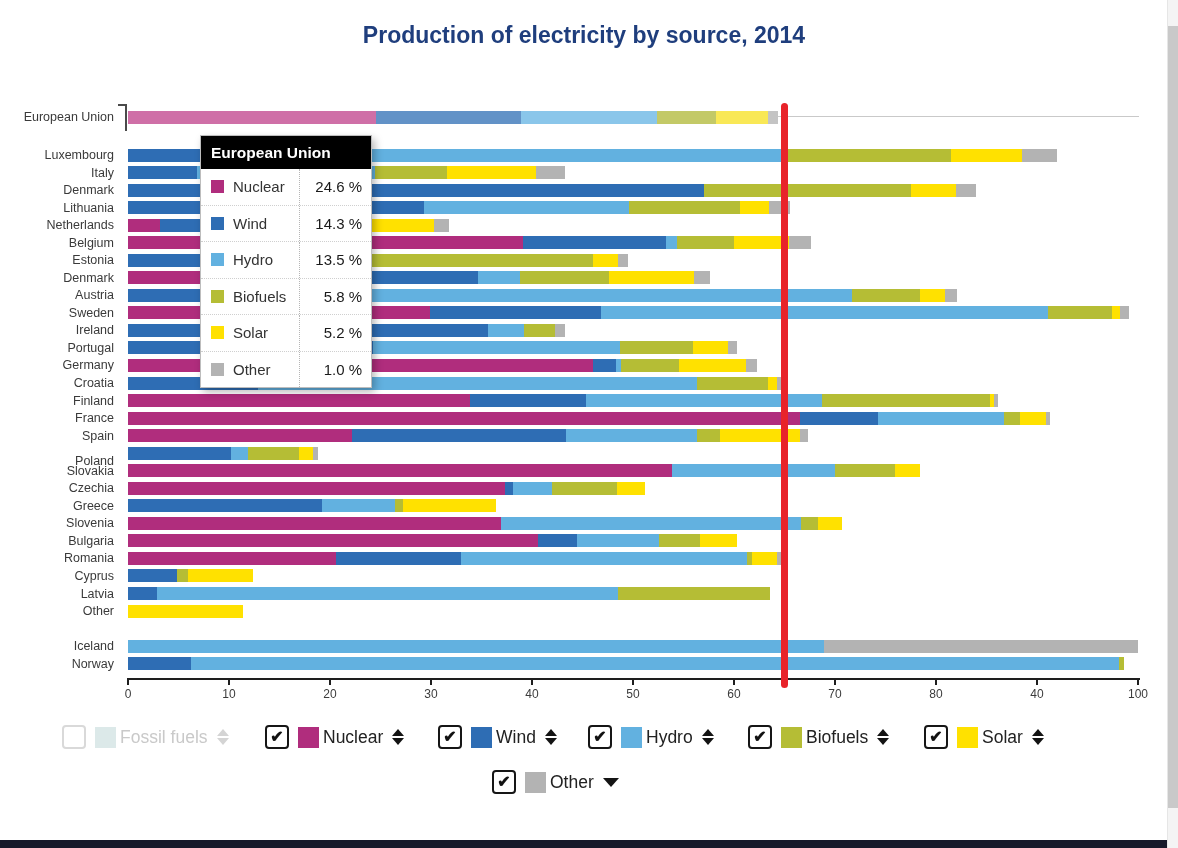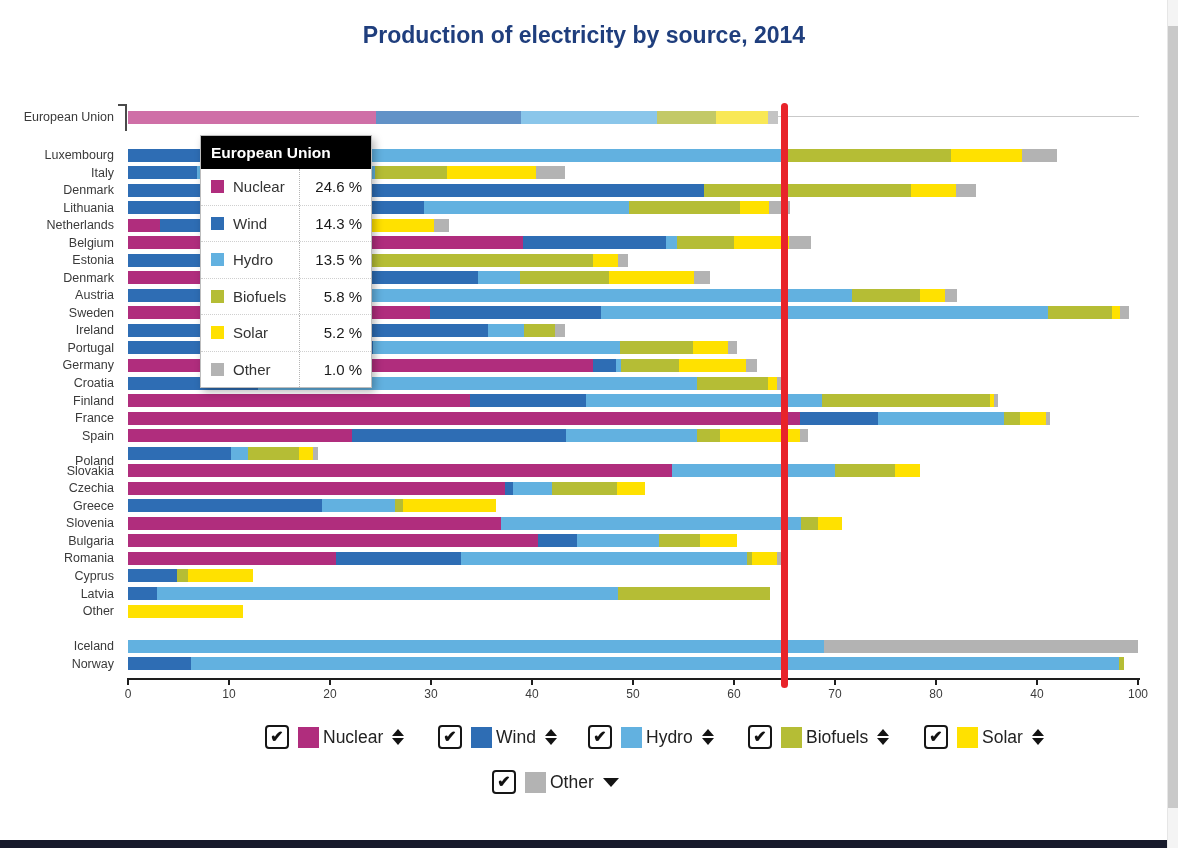--- a/index.html
+++ b/index.html
@@ -368,20 +368,29 @@
           <div class="tt-row">
             <div class="tt-sw" style="background: rgb(179, 179, 179);"></div>
             <div class="tt-label">Other</div>
             <div class="tt-val">1.0 %</div>
           </div>
         </div>
     </div>
   </div>
 
   <div id="legend1" class="legendrow">
+      <div class="lg-item" style="left: 62px;">
+        <div class="cb off"></div>
+        <div class="sw" style="background: rgb(220, 233, 233);"></div>
+        <div class="lg-label dis">Fossil fuels</div>
+        <div class="sort dis">
+          <i class="tri up"></i>
+          <i class="tri dn"></i>
+        </div>
+      </div>
       <div class="lg-item" style="left: 265px;">
         <div class="cb">
           <span class="mark">✔</span>
         </div>
         <div class="sw" style="background: rgb(176, 45, 125);"></div>
         <div class="lg-label">Nuclear</div>
         <div class="sort">
           <i class="tri up"></i>
           <i class="tri dn"></i>
         </div>

